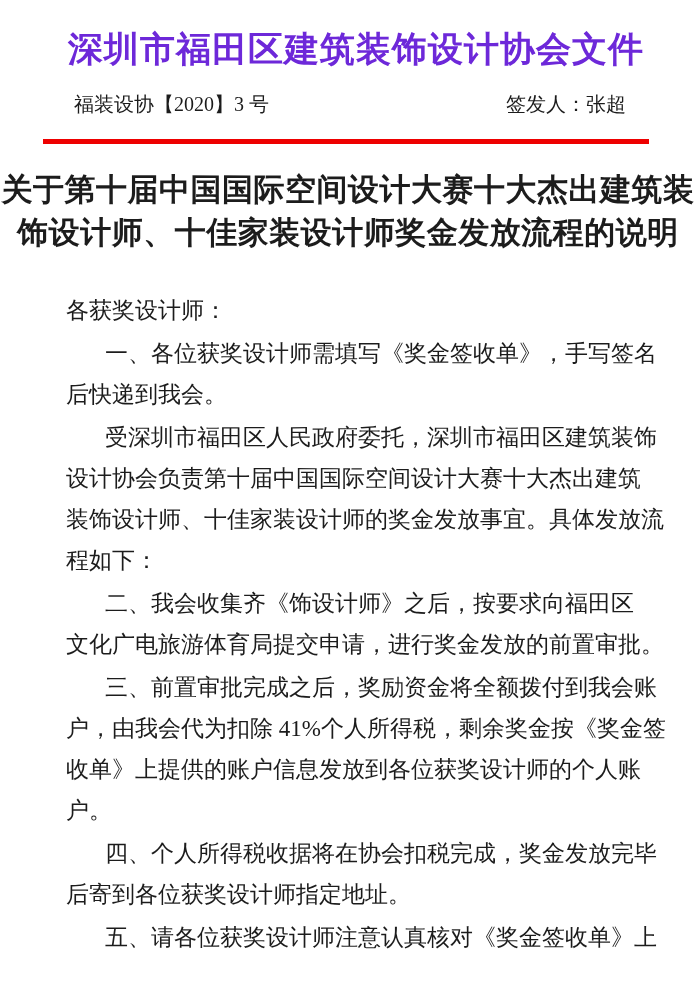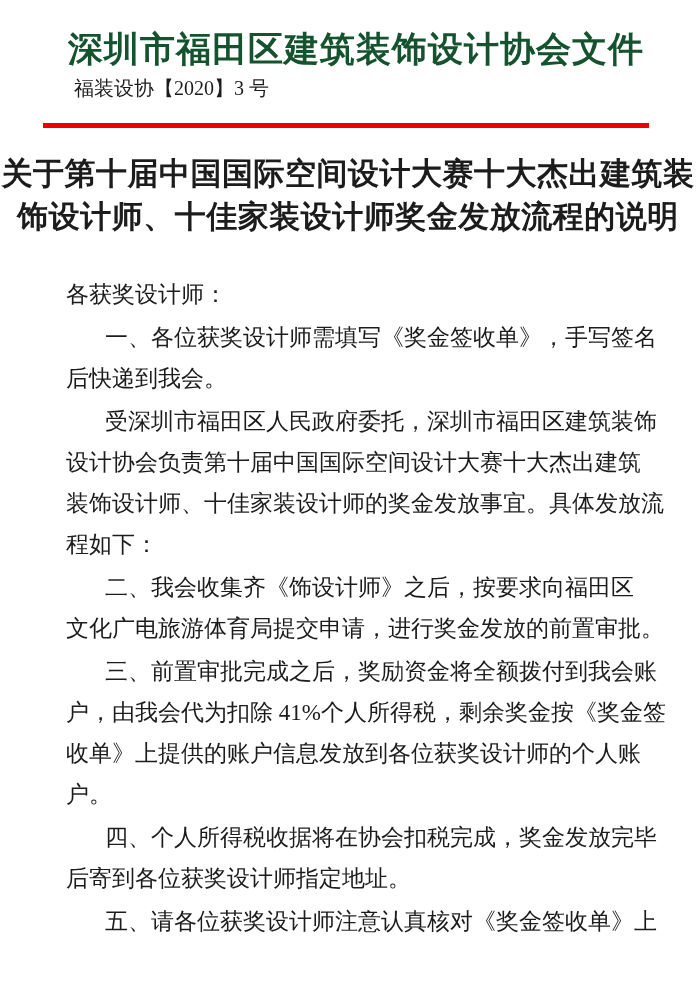--- a/index.html
+++ b/index.html
@@ -13,29 +13,29 @@
     color: #1c1c1c;
   }
   .agency {
     margin: 0;
     padding-top: 27px;
     text-align: center;
     font-size: 35px;
     font-weight: 700;
     line-height: 46px;
     letter-spacing: 1px;
-    color: #14532d;
+    color: #6d28d9;
     white-space: nowrap;
     padding-left: 16px;
   }
   .meta {
     display: flex;
     justify-content: space-between;
     align-items: baseline;
-    margin-top: 2px;
+    margin-top: 18px;
     padding: 0 70px 0 74px;
     font-size: 20px;
     line-height: 26px;
     gap: 37px;
   }
   .divider {
     height: 5px;
     background: #ee0000;
     margin: 22px 47px 0 43px;
   }
@@ -64,20 +64,21 @@
 </style>
 </head>
 <body>
 
 <div class="page">
 
   <h1 class="agency">深圳市福田区建筑装饰设计协会文件</h1>
 
   <div class="meta">
     <span class="meta-left">福装设协【2020】3 号</span>
+    <span class="meta-right">签发人：张超</span>
   </div>
 
   <div class="divider"></div>
 
   <div class="doc-title">
     <div class="title-line">关于第十届中国国际空间设计大赛十大杰出建筑装</div>
     <div class="title-line">饰设计师、十佳家装设计师奖金发放流程的说明</div>
   </div>
 
   <div class="body">

